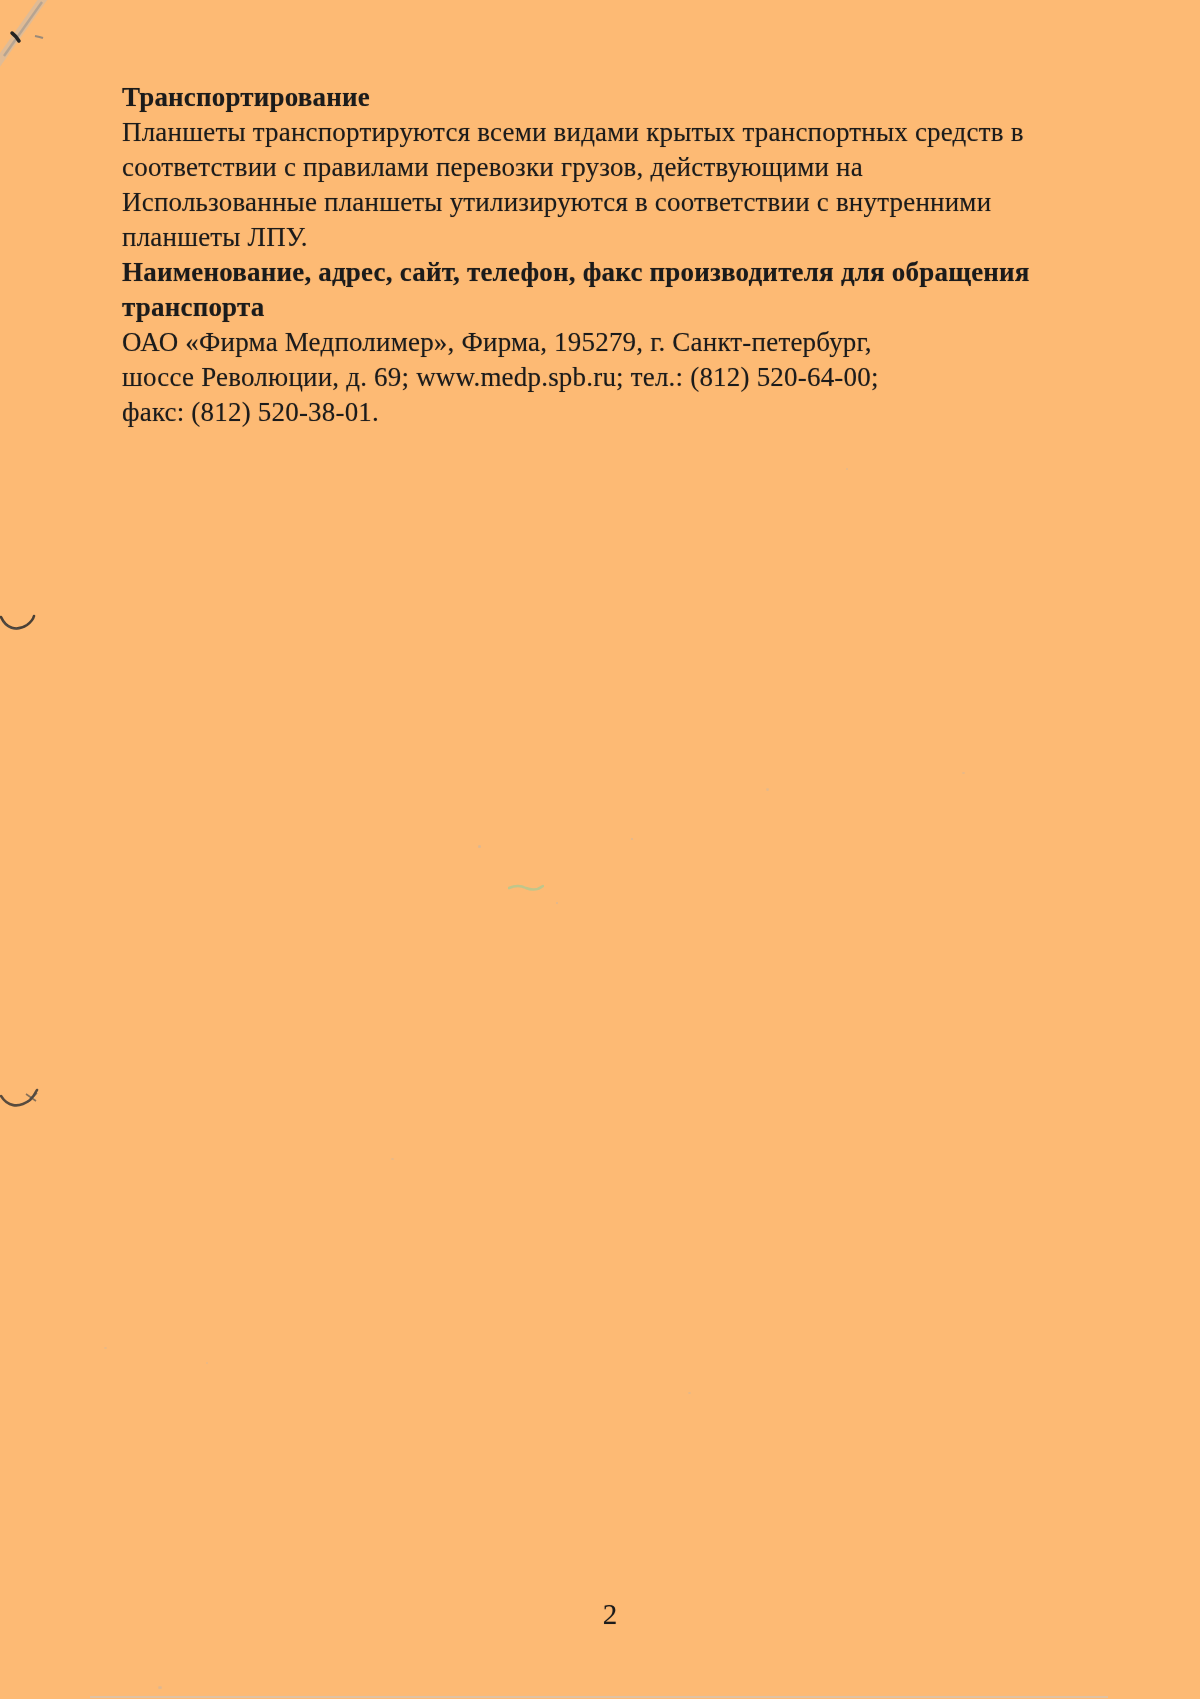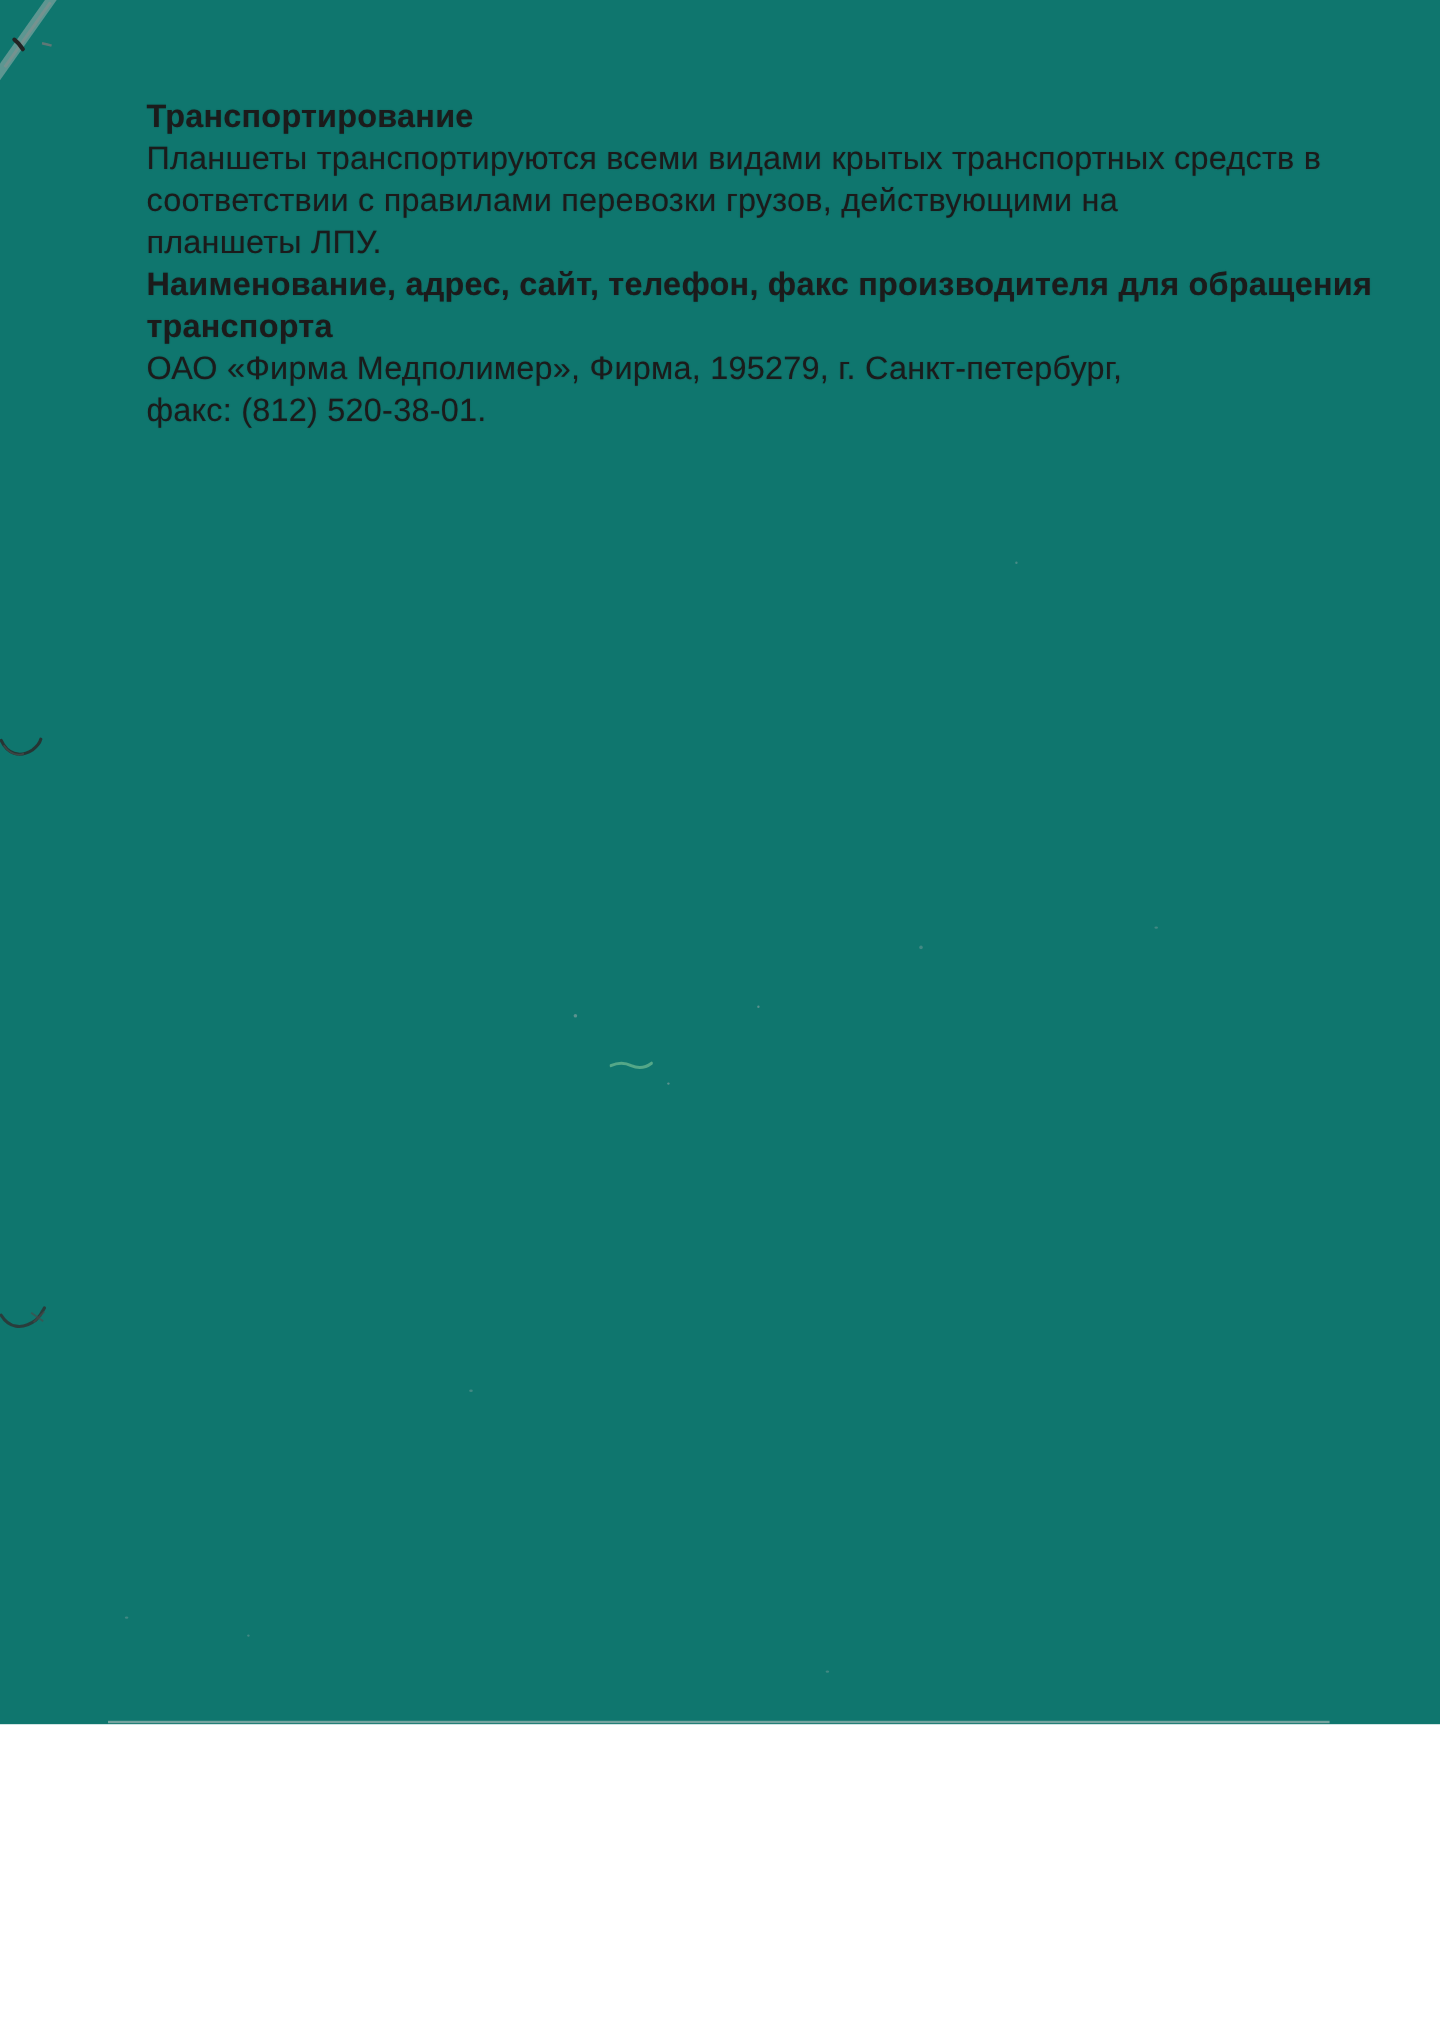--- a/index.html
+++ b/index.html
@@ -3,24 +3,24 @@
 <meta charset="utf-8">
 <style>
   html, body {
     margin: 0;
     padding: 0;
     background: #ffffff;
   }
   .page {
     position: relative;
     width: 1200px;
-    height: 1437px;
-    background: #0f766e;
+    height: 1699px;
+    background: #fdba74;
     overflow: hidden;
-    font-family: Liberation Sans, sans-serif;
+    font-family: Liberation Serif, serif;
     color: #1b1b1b;
   }
   .content {
     position: absolute;
     left: 122px;
     top: 80px;
     width: 900px;
   }
   .line {
     margin: 0;
@@ -101,25 +101,27 @@
   <span class="speck" style="left:206px; top:1362px; width:2px; height:2px; opacity:0.3;"></span>
   <span class="speck" style="left:688px; top:1392px; width:3px; height:2px; opacity:0.3;"></span>
   <span class="speck" style="left:158px; top:1686px; width:4px; height:3px; opacity:0.4;"></span>
 
   <main class="content">
 
     <p class="line bold">Транспортирование</p>
     <p class="line">Планшеты транспортируются всеми видами крытых транспортных средств в</p>
     <p class="line">соответствии с правилами перевозки грузов, действующими на</p>
 
+    <p class="line">Использованные планшеты утилизируются в соответствии с внутренними</p>
     <p class="line">планшеты ЛПУ.</p>
 
     <p class="line bold">Наименование, адрес, сайт, телефон, факс производителя для обращения</p>
     <p class="line bold">транспорта</p>
     <p class="line">ОАО «Фирма Медполимер», Фирма, 195279, г. Санкт-петербург,</p>
+    <p class="line">шоссе Революции, д. 69; www.medp.spb.ru; тел.: (812) 520-64-00;</p>
     <p class="line">факс: (812) 520-38-01.</p>
 
   </main>
 
   <div class="page-number">2</div>
 
   <div class="bottom-edge"></div>
 
 </div>
 

